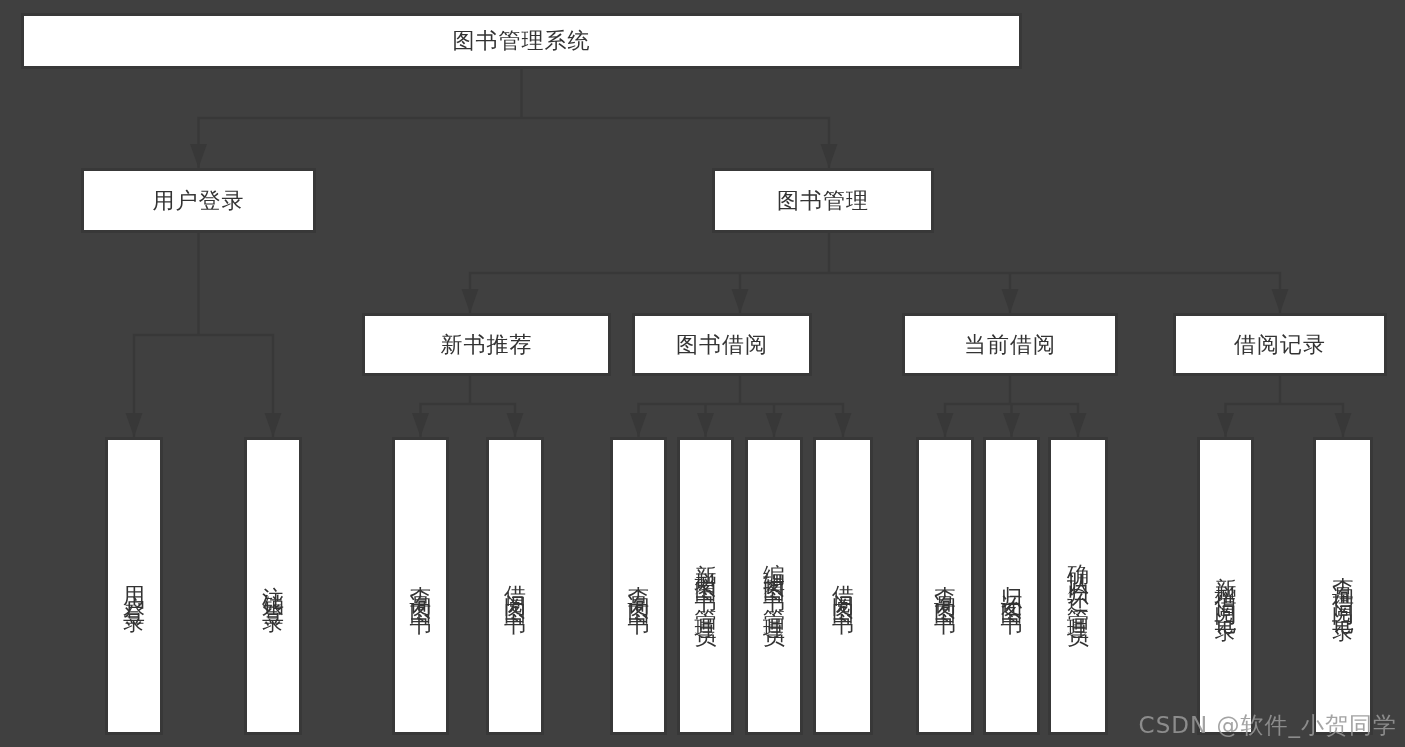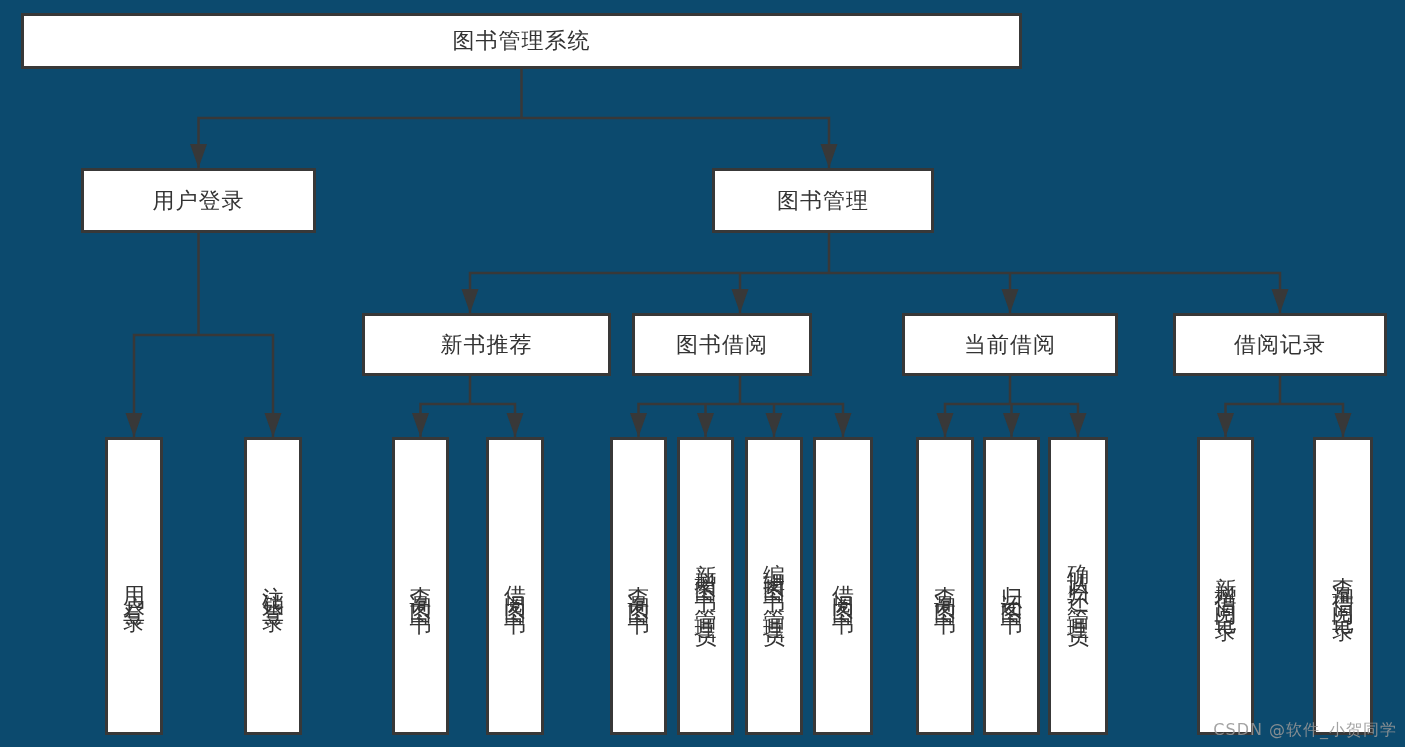--- a/index.html
+++ b/index.html
@@ -1,31 +1,31 @@
 <!DOCTYPE html>
 <html><head>
 <meta charset="utf-8">
 <style>
   html,body{margin:0;padding:0;background:#ffffff;}
   .stage{
-    position:relative;width:1405px;height:747px;background:#0c4a6e;
+    position:relative;width:1405px;height:747px;background:#404040;
     font-family:"DejaVu Sans","Liberation Sans",sans-serif;color:#333333;overflow:hidden;
   }
   .wires{position:absolute;left:0;top:0;width:1405px;height:747px;}
   .node{
     position:absolute;background:#ffffff;border:3px solid #383838;box-sizing:border-box;
     display:flex;align-items:center;justify-content:center;
   }
   .h span{font-size:22px;letter-spacing:1px;white-space:nowrap;}
   .v span{
     writing-mode:vertical-rl;text-orientation:mixed;
     font-size:22px;line-height:1;letter-spacing:9px;white-space:nowrap;
   }
   .wm{
-    position:absolute;right:8px;bottom:6px;font-size:16px;letter-spacing:1px;
+    position:absolute;right:8px;bottom:6px;font-size:23px;letter-spacing:1px;
     color:rgba(150,150,150,0.88);white-space:nowrap;
   }
 </style>
 </head>
 <body>
 
 <div class="stage">
 
   <svg class="wires" viewBox="0 0 1405 747" xmlns="http://www.w3.org/2000/svg">
     <g stroke="#383838" stroke-width="2.5" fill="none">

